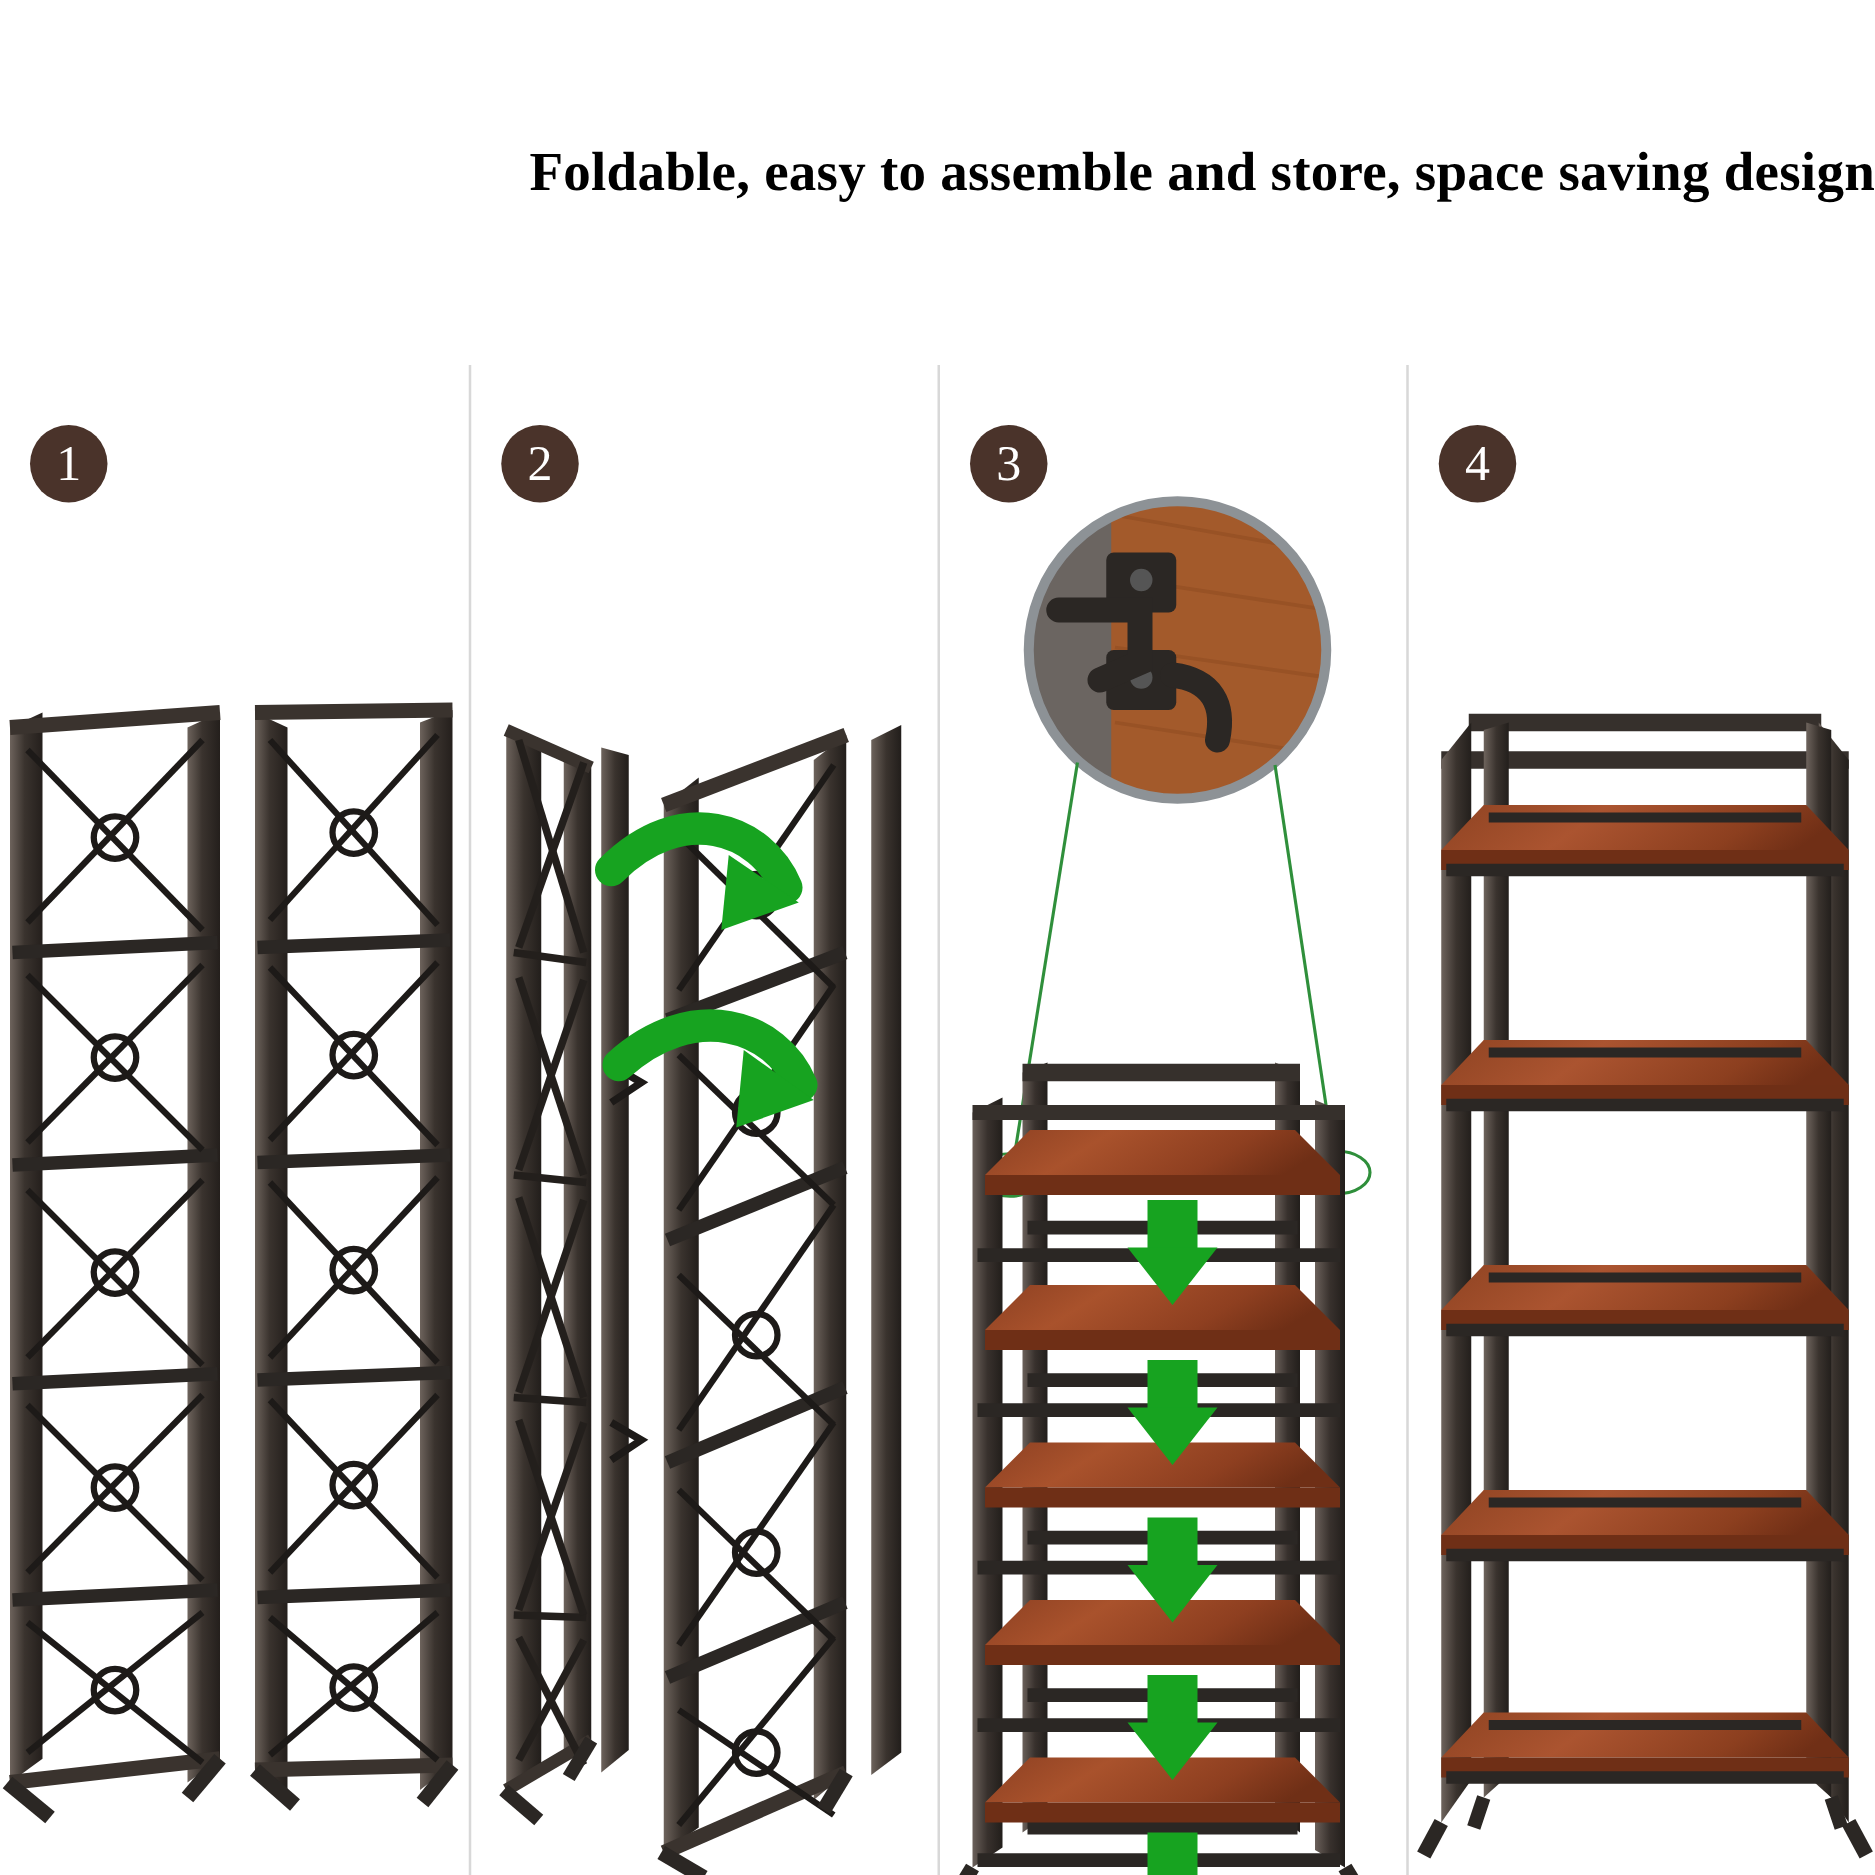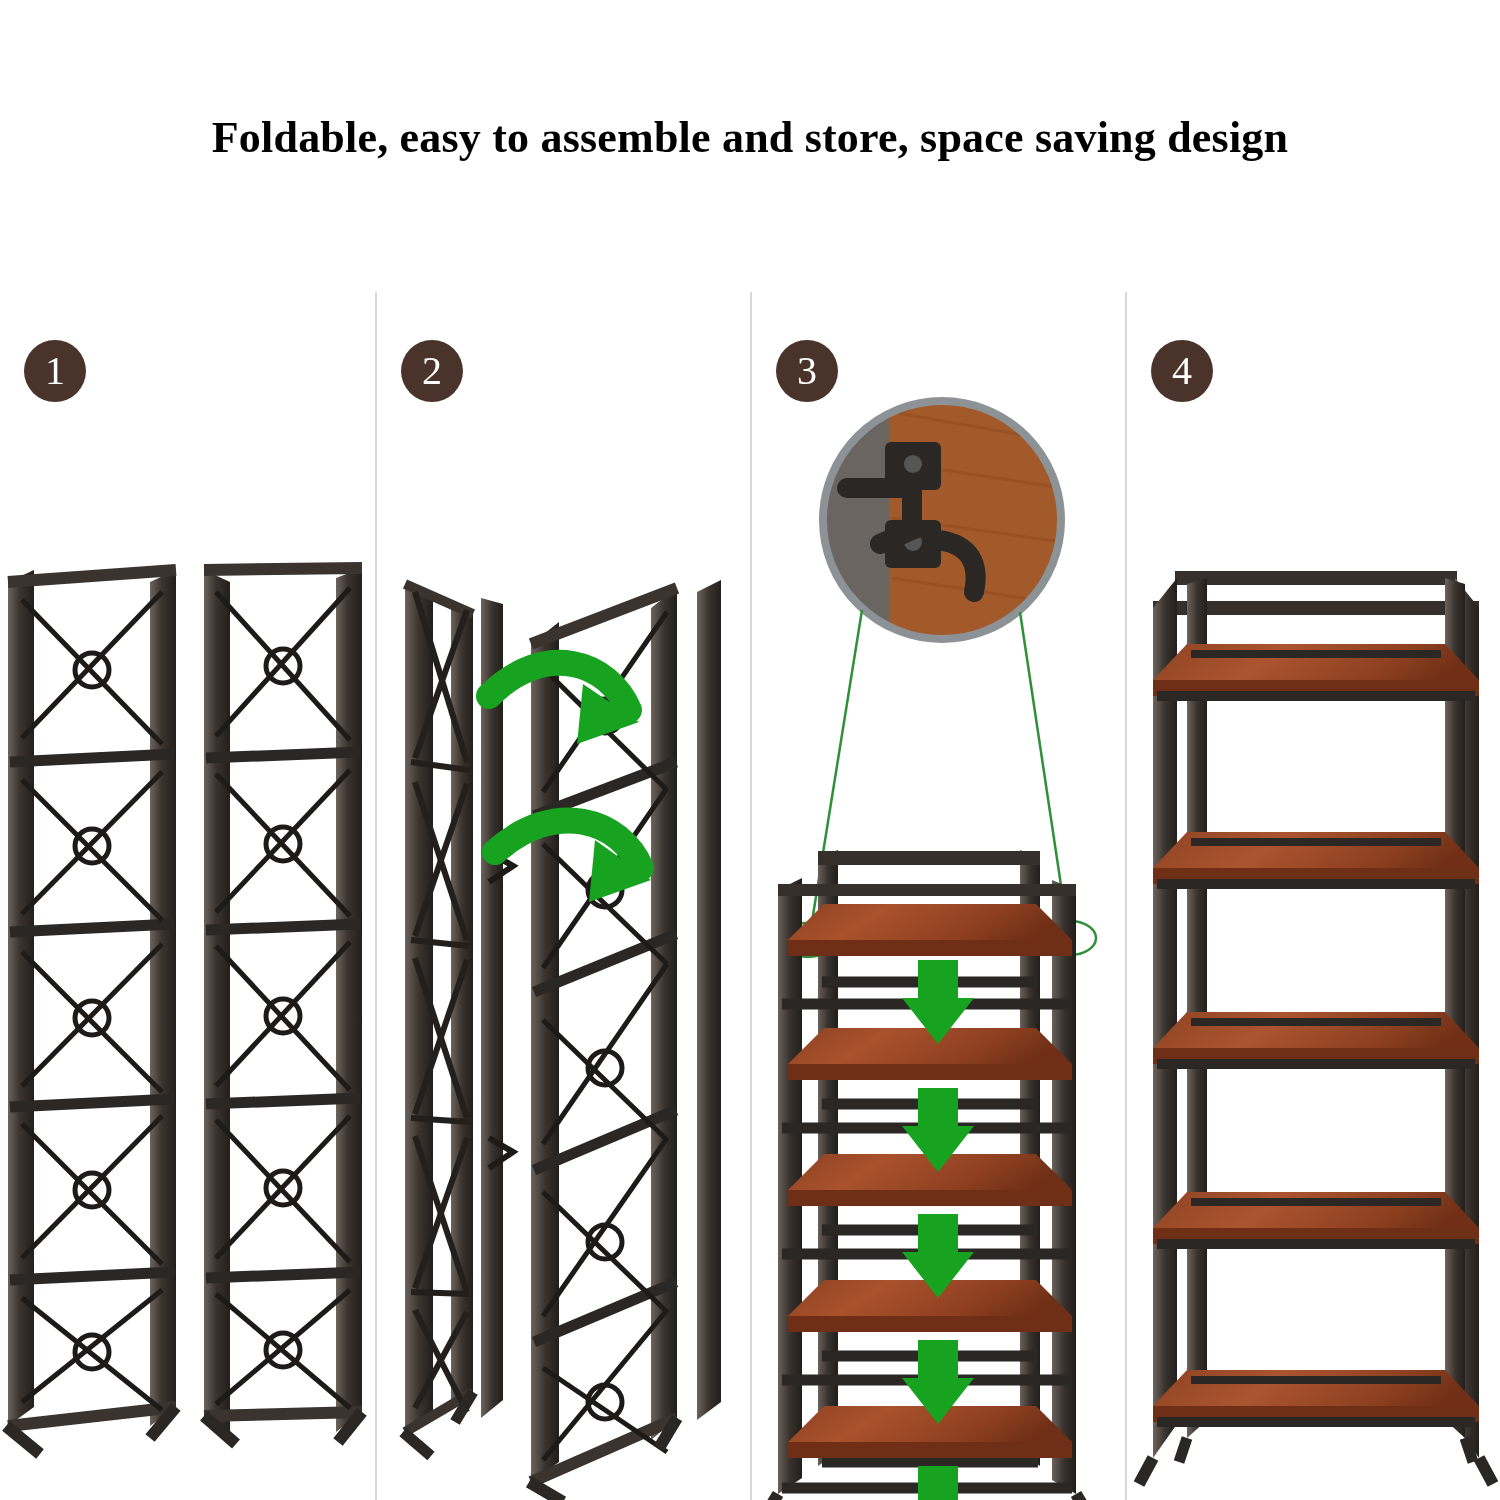--- a/index.html
+++ b/index.html
@@ -12,21 +12,21 @@
     height: 1500px;
     font-family: "Liberation Sans", sans-serif;
     overflow: hidden;
     position: relative;
   }
   .headline {
     position: absolute;
     top: 112px;
     left: 0;
     width: 1500px;
-    text-align: center;
+    text-align: right;
     font-family: "Liberation Serif", serif;
     font-weight: bold;
     font-size: 44px;
     color: #000000;
     letter-spacing: 0.2px;
   }
   .panels {
     position: absolute;
     top: 292px;
     left: 0;

